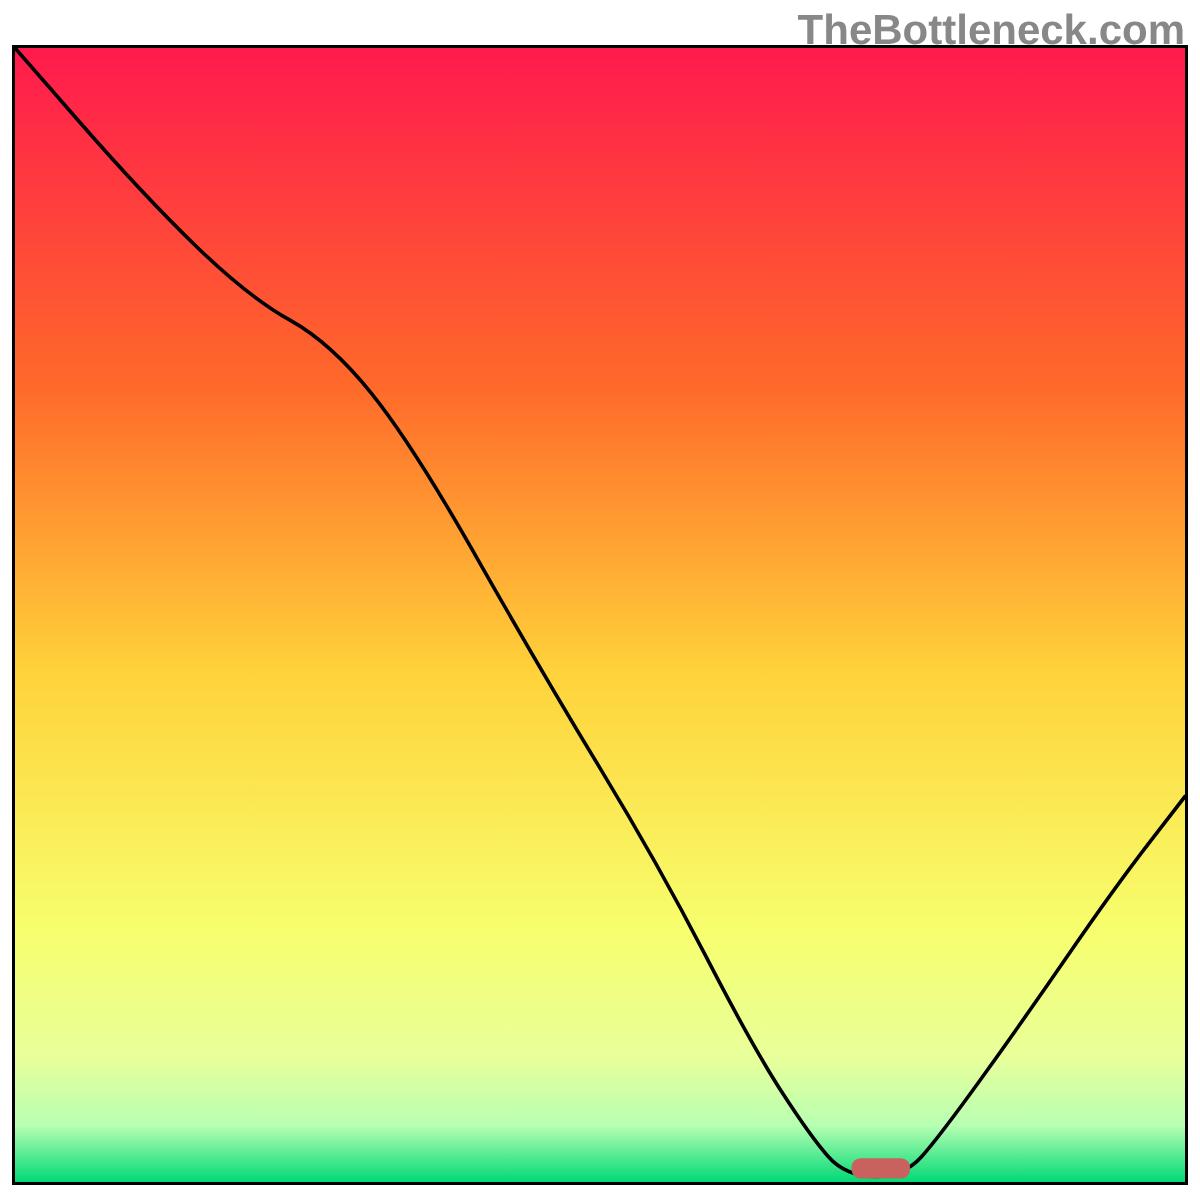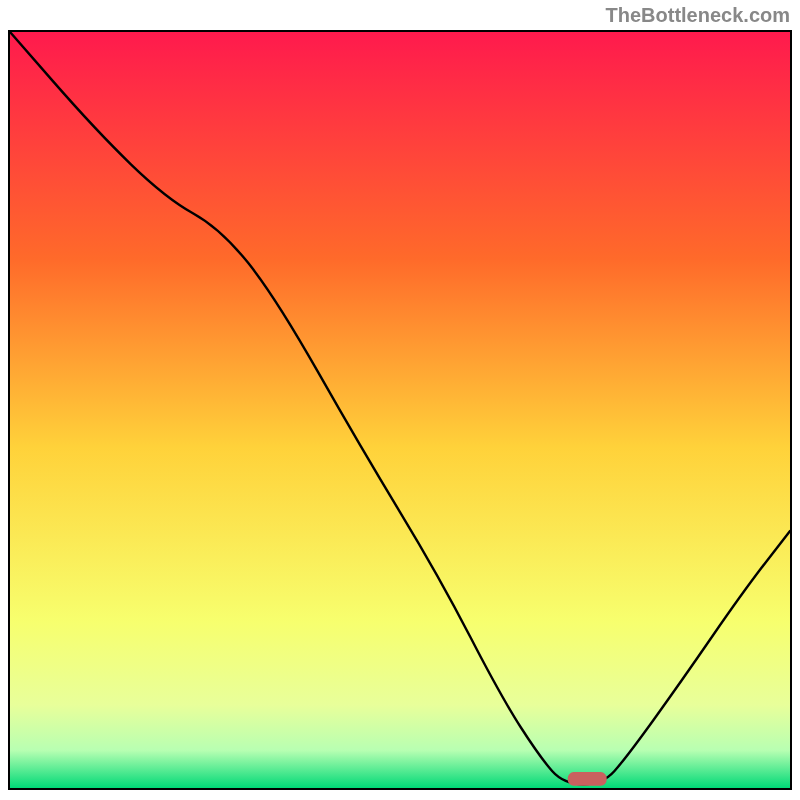--- a/index.html
+++ b/index.html
@@ -8,21 +8,21 @@
     width: 800px;
     height: 800px;
     background: #ffffff;
     overflow: hidden;
   }
   .watermark {
     position: absolute;
     top: 4px;
     right: 10px;
     font-family: Arial, Helvetica, sans-serif;
-    font-size: 20px;
+    font-size: 28px;
     font-weight: bold;
     color: #888888;
     z-index: 50;
     letter-spacing: 0px;
   }
   .frame {
     position: absolute;
     left: 8px;
     top: 30px;
     width: 784px;

